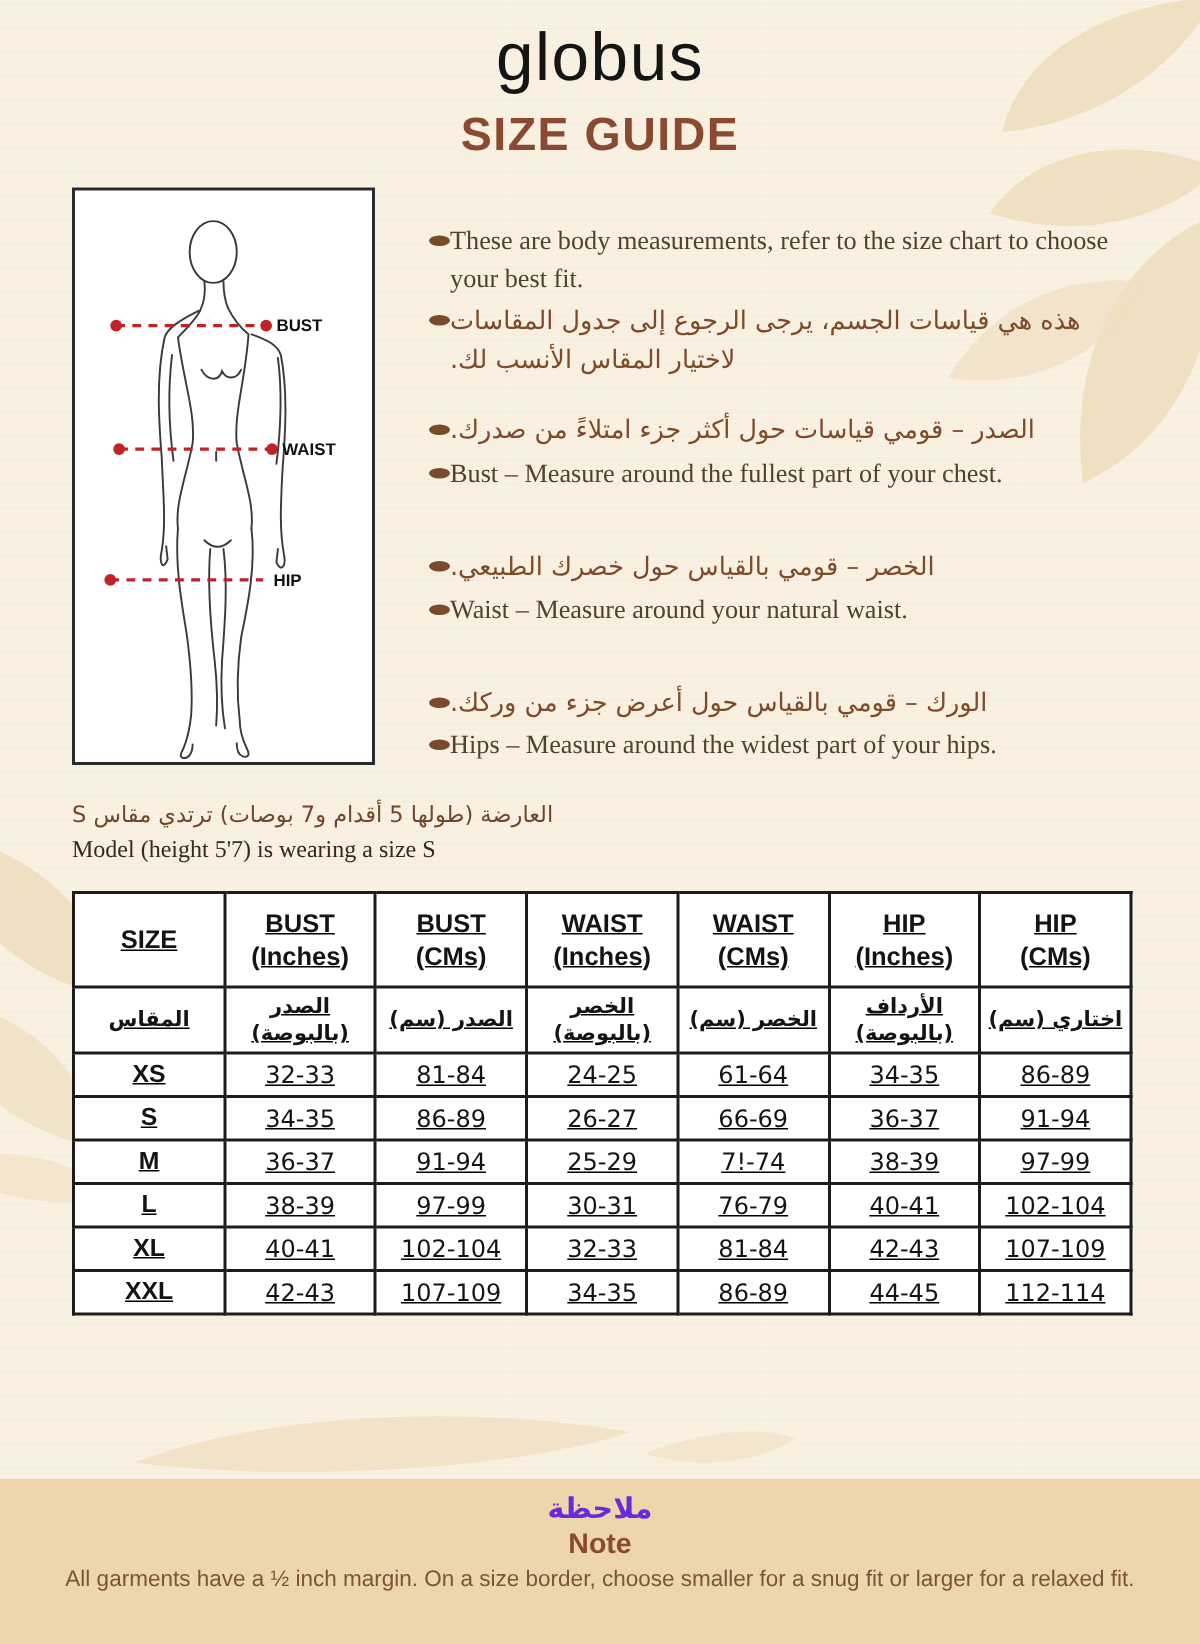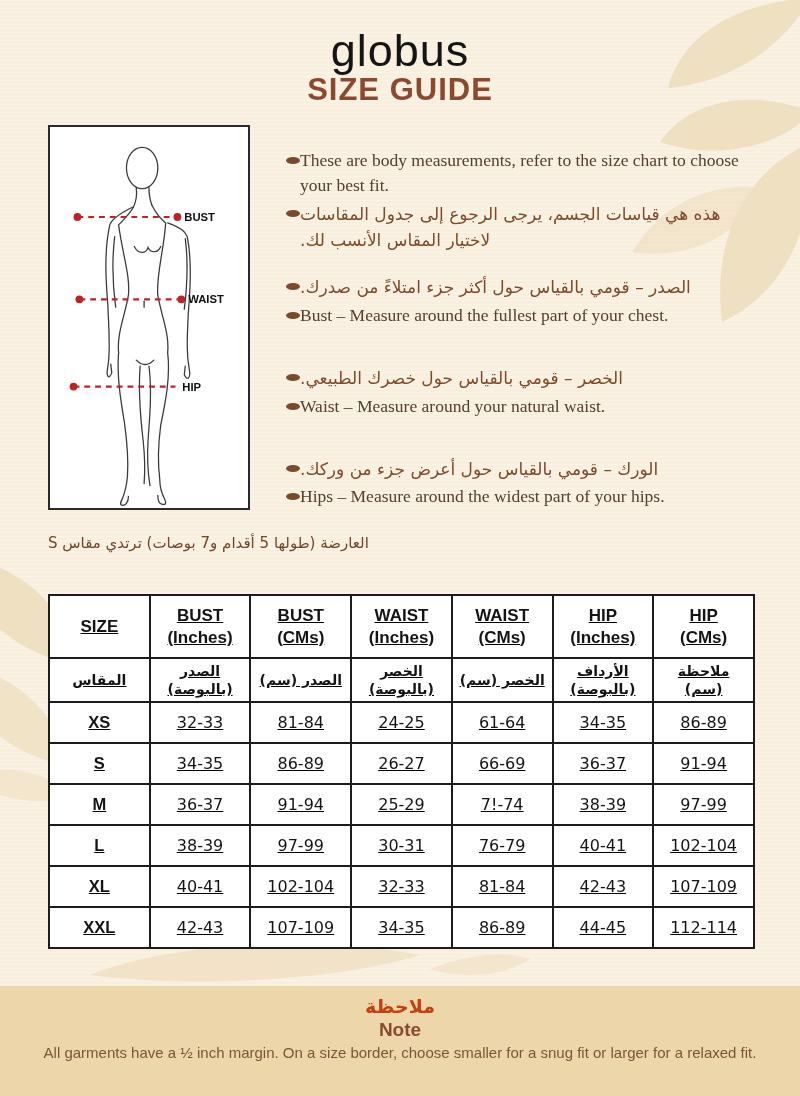--- a/index.html
+++ b/index.html
@@ -6,21 +6,21 @@
   body{width:800px;height:1096px;font-family:"Liberation Sans",sans-serif;}
   .page{
     position:relative;width:800px;height:1096px;overflow:hidden;
     background:#f8efde;
     background-image:repeating-linear-gradient(to bottom, rgba(255,255,255,.28) 0 1px, rgba(0,0,0,0) 1px 4px);
   }
   .decor{position:absolute;z-index:0;pointer-events:none;}
   .content{position:relative;z-index:1;}
 
   
-  .logo{position:absolute;top:25px;left:0;width:100%;text-align:center;
+  .logo{position:absolute;top:12px;left:0;width:100%;text-align:center;
     font-size:45px;color:#151515;letter-spacing:1px;font-weight:400;}
   .title{position:absolute;top:72px;left:0;width:100%;text-align:center;
     font-size:31px;font-weight:700;color:#8b4a2f;letter-spacing:1px;}
 
   
   .diagram{position:absolute;left:48px;top:125px;width:202px;height:385px;
     background:#ffffff;border:2px solid #2a2a2a;box-sizing:border-box;}
   .diagram svg{display:block;width:100%;height:100%;}
 
   
@@ -45,29 +45,29 @@
   
   table.size{position:absolute;left:48px;top:594px;width:707px;
     border-collapse:collapse;table-layout:fixed;background:#ffffff;z-index:1;text-decoration:underline;}
   table.size th,table.size td{border:2px solid #1c1c1c;text-align:center;
     vertical-align:middle;padding:0;color:#141414;box-sizing:border-box;}
   tr.hdr-en{height:63px;}
   tr.hdr-en th{font-size:17px;font-weight:700;line-height:1.25;font-family:"Liberation Sans",sans-serif;}
   tr.hdr-ar{height:44px;}
   tr.hdr-ar th{direction:rtl;font-family:"DejaVu Sans",sans-serif;
     font-size:14px;font-weight:700;line-height:1.3;padding:2px 4px;}
-  tr.data{height:41px;}
+  tr.data{height:29px;}
   tr.data td{font-family:"DejaVu Sans",sans-serif;font-size:16px;}
   tr.data td.sz{font-weight:700;font-size:16.5px;font-family:"Liberation Sans",sans-serif;}
 
   
   .footer{position:absolute;left:0;top:986px;width:800px;height:110px;
     background:#edd6a9;text-align:center;z-index:1;}
   .f-title-ar{direction:rtl;font-family:"DejaVu Sans",sans-serif;
-    font-size:19px;font-weight:700;color:#c2410c;margin-top:9px;}
+    font-size:19px;font-weight:700;color:#6d28d9;margin-top:9px;}
   .f-title-en{font-size:19px;font-weight:700;color:#8b4a2f;margin-top:2px;}
   .f-body-ar{direction:rtl;font-family:"DejaVu Sans",sans-serif;
     font-size:14px;color:#7d4a2a;margin-top:5px;}
   .f-body-en{font-size:15px;color:#7d543a;margin-top:3px;}
 
   .leaf{fill:#f0e0c2;}
 </style>
 </head>
 <body>
 
@@ -145,21 +145,21 @@
           <span class="btxt en">These are body measurements, refer to the size chart to choose your best fit.</span>
         </div>
         <div class="bullet-row">
           <span class="dot"></span>
           <span class="btxt ar" dir="rtl">هذه هي قياسات الجسم، يرجى الرجوع إلى جدول المقاسات لاختيار المقاس الأنسب لك.</span>
         </div>
       </div>
       <div class="bullet-group gap">
         <div class="bullet-row">
           <span class="dot"></span>
-          <span class="btxt ar" dir="rtl">الصدر – قومي بالقياس حول أكثر جزء امتلاءً من صدرك.</span>
+          <span class="btxt ar" dir="rtl">الصدر – قومي قياسات حول أكثر جزء امتلاءً من صدرك.</span>
         </div>
         <div class="bullet-row">
           <span class="dot"></span>
           <span class="btxt en">Bust – Measure around the fullest part of your chest.</span>
         </div>
       </div>
       <div class="bullet-group gap">
         <div class="bullet-row">
           <span class="dot"></span>
           <span class="btxt ar" dir="rtl">الخصر – قومي بالقياس حول خصرك الطبيعي.</span>
@@ -176,20 +176,21 @@
         </div>
         <div class="bullet-row">
           <span class="dot"></span>
           <span class="btxt en">Hips – Measure around the widest part of your hips.</span>
         </div>
       </div>
     </div>
 
     <div class="model-note">
       <div class="model-ar" dir="rtl">العارضة (طولها 5 أقدام و7 بوصات) ترتدي مقاس S</div>
+      <div class="model-en">Model (height 5'7) is wearing a size S</div>
     </div>
 
     <table class="size">
       <tbody>
           <tr class="hdr-en">
             <th>
               <div>SIZE</div>
             </th>
             <th>
               <div>BUST</div>
@@ -216,21 +217,21 @@
               <div>(CMs)</div>
             </th>
           </tr>
           <tr class="hdr-ar">
             <th dir="rtl">المقاس</th>
             <th dir="rtl">الصدر (بالبوصة)</th>
             <th dir="rtl">الصدر (سم)</th>
             <th dir="rtl">الخصر (بالبوصة)</th>
             <th dir="rtl">الخصر (سم)</th>
             <th dir="rtl">الأرداف (بالبوصة)</th>
-            <th dir="rtl">ملاحظة (سم)</th>
+            <th dir="rtl">اختاري (سم)</th>
           </tr>
           <tr class="data">
             <td class="sz">XS</td>
             <td>32-33</td>
             <td>81-84</td>
             <td>24-25</td>
             <td>61-64</td>
             <td>34-35</td>
             <td>86-89</td>
           </tr>

